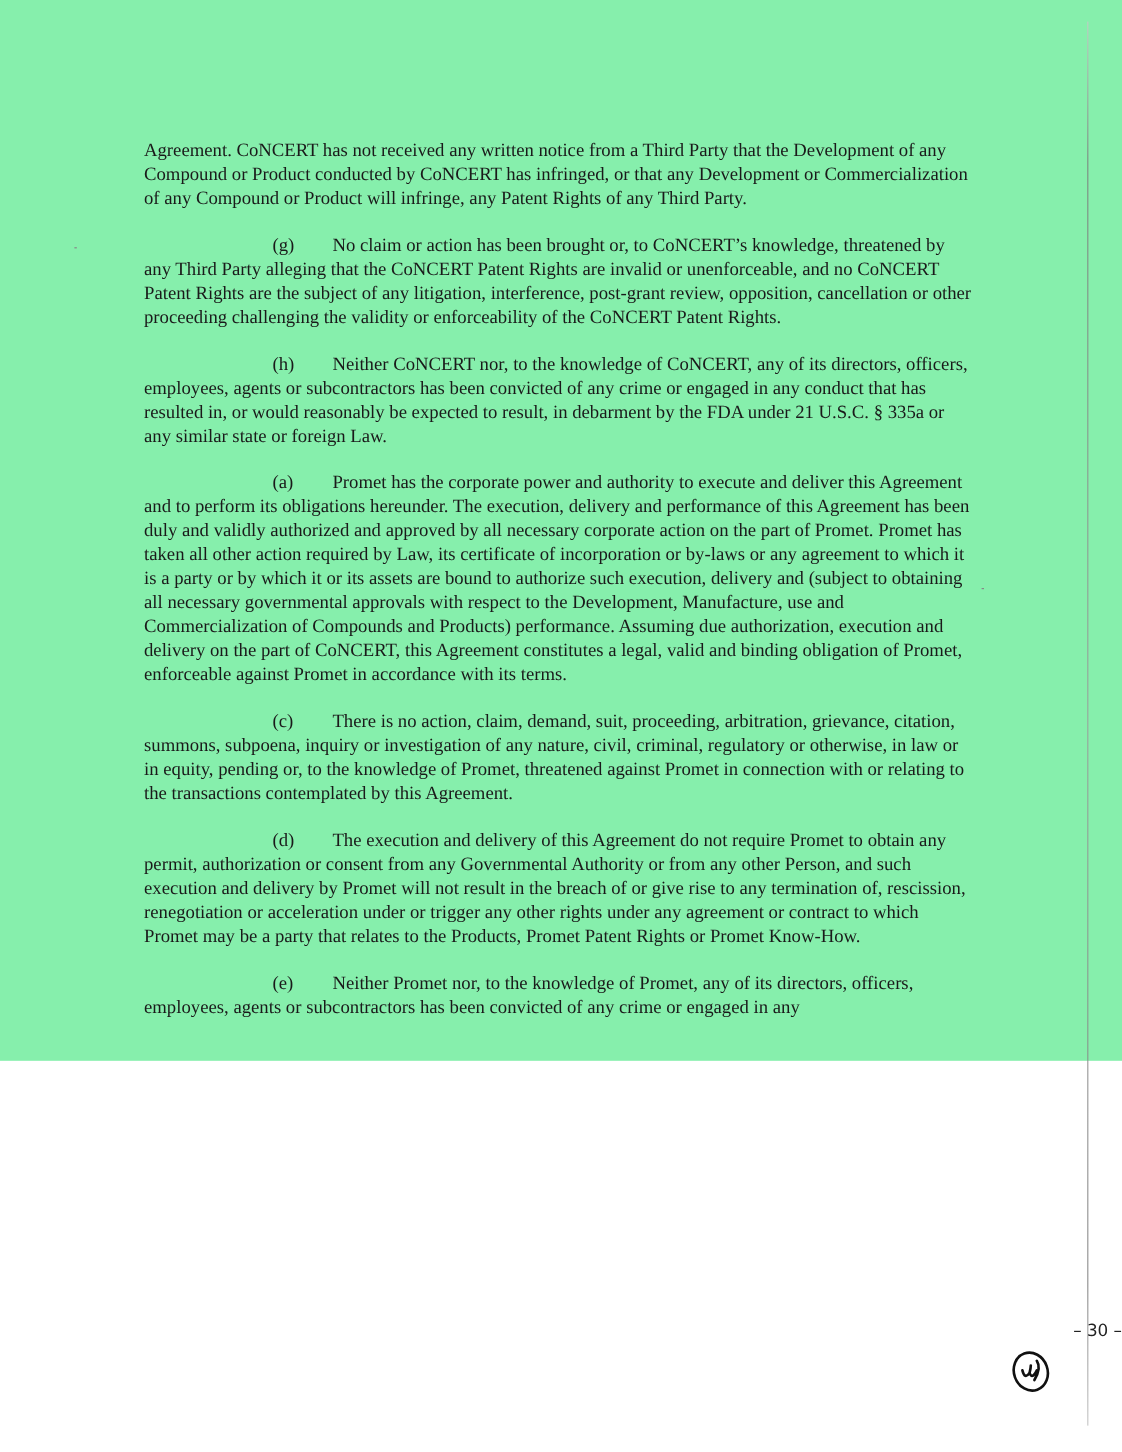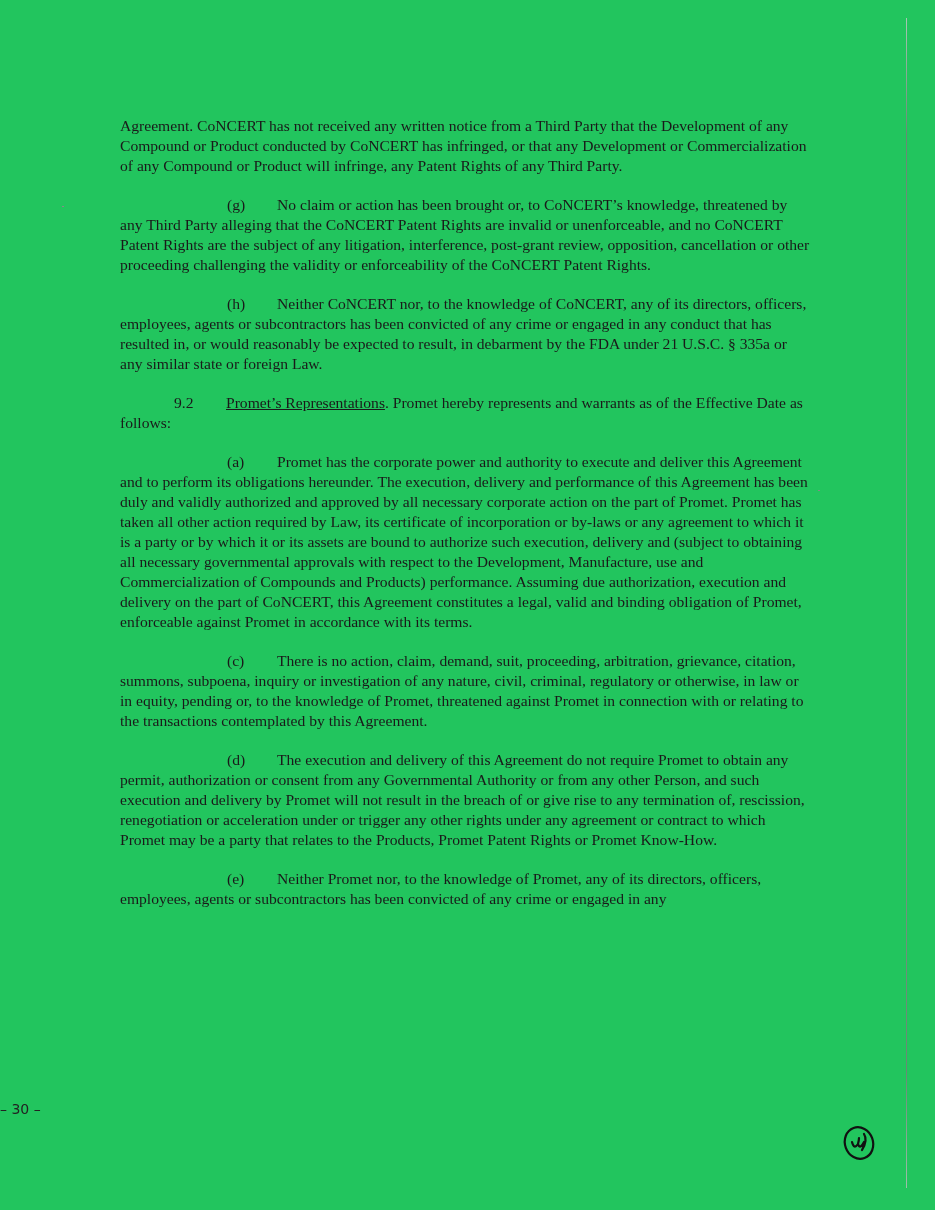--- a/index.html
+++ b/index.html
@@ -12,22 +12,22 @@
     height: 1210px;
     position: relative;
     overflow: hidden;
     font-family: "Liberation Serif", "DejaVu Serif", serif;
     color: #1a1a1a;
   }
   .page {
     position: absolute;
     left: 0; top: 0;
     width: 935px;
-    height: 1210px;
-    background: #22c55e;
+    height: 884px;
+    background: #86efac;
   }
   .scan-edge {
     position: absolute;
     left: 906px;
     top: 18px;
     width: 1px;
     height: 1170px;
     background: linear-gradient(to bottom, #c8c8c8 0%, #7a7a7a 10%, #9a9a9a 50%, #7a7a7a 90%, #bdbdbd 100%);
     opacity: 0.8;
   }
@@ -59,21 +59,21 @@
     width: 52px;
   }
   .heading-u {
     text-decoration: underline;
   }
   .page-num {
     position: absolute;
     left: 0;
     width: 935px;
     top: 1101px;
-    text-align: left;
+    text-align: right;
     font-family: "DejaVu Sans", "Liberation Sans", sans-serif;
     font-size: 14px;
     color: #222;
   }
   .initials {
     position: absolute;
     left: 842px;
     top: 1122px;
     width: 36px;
     height: 40px;
@@ -95,23 +95,20 @@
     </p>
 
     <p class="para">
       <span class="sub">(g)</span><span>No claim or action has been brought or, to CoNCERT’s knowledge, threatened by any Third Party alleging that the CoNCERT Patent Rights are invalid or unenforceable, and no CoNCERT Patent Rights are the subject of any litigation, interference, post-grant review, opposition, cancellation or other proceeding challenging the validity or enforceability of the CoNCERT Patent Rights.</span>
     </p>
 
     <p class="para">
       <span class="sub">(h)</span><span>Neither CoNCERT nor, to the knowledge of CoNCERT, any of its directors, officers, employees, agents or subcontractors has been convicted of any crime or engaged in any conduct that has resulted in, or would reasonably be expected to result, in debarment by the FDA under 21 U.S.C. § 335a or any similar state or foreign Law.</span>
     </p>
 
-    <p class="para">
-      <span class="sec-num">9.2</span><span class="heading-u">Promet’s Representations</span><span>. Promet hereby represents and warrants as of the Effective Date as follows:</span>
-    </p>
 
     <p class="para">
       <span class="sub">(a)</span><span>Promet has the corporate power and authority to execute and deliver this Agreement and to perform its obligations hereunder. The execution, delivery and performance of this Agreement has been duly and validly authorized and approved by all necessary corporate action on the part of Promet. Promet has taken all other action required by Law, its certificate of incorporation or by-laws or any agreement to which it is a party or by which it or its assets are bound to authorize such execution, delivery and (subject to obtaining all necessary governmental approvals with respect to the Development, Manufacture, use and Commercialization of Compounds and Products) performance. Assuming due authorization, execution and delivery on the part of CoNCERT, this Agreement constitutes a legal, valid and binding obligation of Promet, enforceable against Promet in accordance with its terms.</span>
     </p>
 
 
     <p class="para">
       <span class="sub">(c)</span><span>There is no action, claim, demand, suit, proceeding, arbitration, grievance, citation, summons, subpoena, inquiry or investigation of any nature, civil, criminal, regulatory or otherwise, in law or in equity, pending or, to the knowledge of Promet, threatened against Promet in connection with or relating to the transactions contemplated by this Agreement.</span>
     </p>
 

